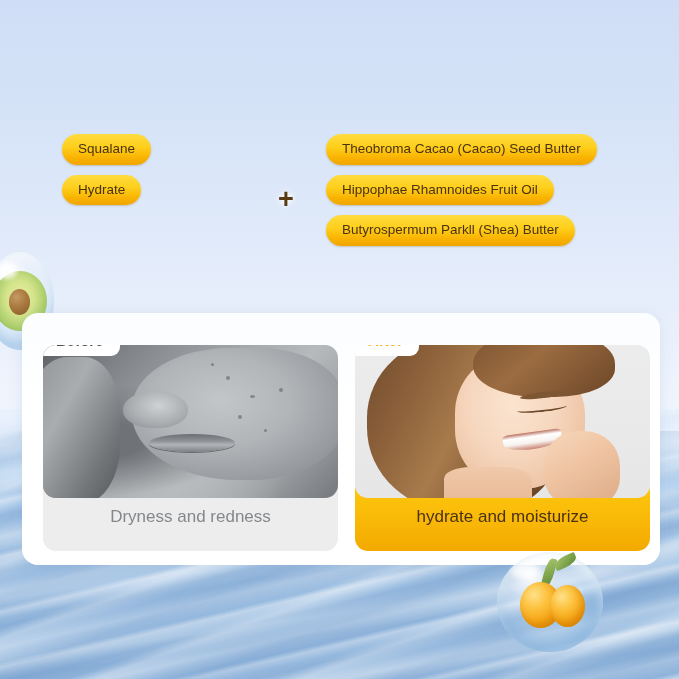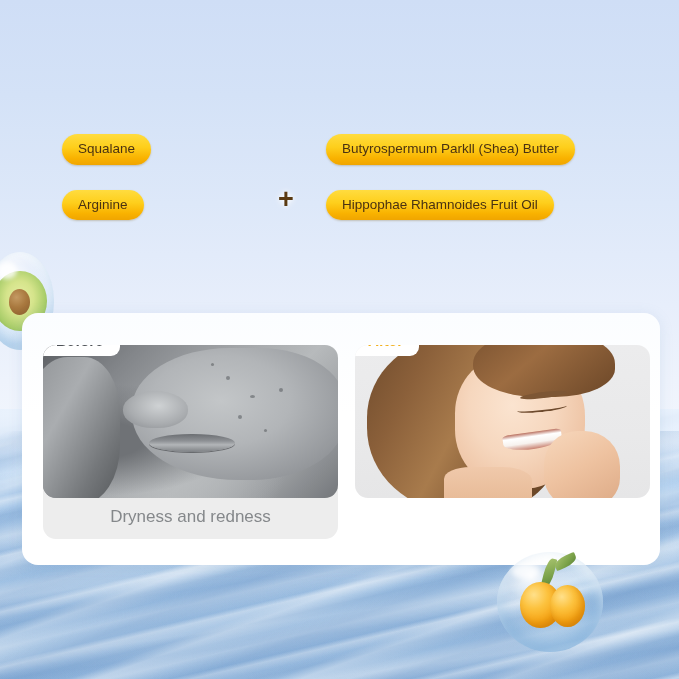--- a/index.html
+++ b/index.html
@@ -105,21 +105,21 @@
     position: absolute;
     top: 134px;
     left: 0;
     width: 679px;
     height: 140px;
   }
   .pill-col {
     position: absolute;
     display: flex;
     flex-direction: column;
-    gap: 25px;
+    gap: 10px;
   }
   .pill-col.left  { left: 62px;  align-items: flex-start; }
   .pill-col.right { left: 326px; align-items: flex-start; }
 
   .pill {
     display: inline-block;
     padding: 7px 16px 8px;
     border-radius: 999px;
     background: linear-gradient(180deg, #ffdc3f 0%, #fecf1c 42%, #f9b200 78%, #f0a500 100%);
     color: #4a3212;
@@ -357,21 +357,21 @@
     font-size: 15px;
     font-weight: bold;
     z-index: 3;
   }
   .tab.before-tab { color: #4c5055; }
   .tab.after-tab  { color: #f2b01b; }
 
   
   .caption {
     margin-top: -10px;
-    padding: 11px 0 12px;
+    padding: 11px 0 24px;
     width: 295px;
     border-radius: 0 0 13px 13px;
     text-align: center;
     font-size: 17px;
     box-sizing: border-box;
   }
   .caption.gray {
     background: #ededed;
     color: #85888b;
     padding-top: 19px;
@@ -431,28 +431,29 @@
 
   <div class="water">
     <div class="water-haze"></div>
   </div>
 
 
   <div class="pill-area">
 
     <div class="pill-col left">
       <span class="pill">Squalane</span>
-      <span class="pill">Arginine</span>
+      <span class="pill">Hydrate</span>
     </div>
 
     <div class="plus">+</div>
 
     <div class="pill-col right">
+      <span class="pill">Theobroma Cacao (Cacao) Seed Butter</span>
+      <span class="pill">Hippophae Rhamnoides Fruit Oil</span>
       <span class="pill">Butyrospermum Parkll (Shea) Butter</span>
-      <span class="pill">Hippophae Rhamnoides Fruit Oil</span>
     </div>
   </div>
 
   <div class="avocado-bubble">
     <div class="globe"></div>
     <div class="flesh"></div>
     <div class="pit"></div>
     <div class="shine"></div>
   </div>
 
@@ -480,20 +481,21 @@
       <div class="hair"></div>
       <div class="face"></div>
       <div class="hair-front"></div>
       <div class="brow"></div>
       <div class="eye"></div>
       <div class="smile"></div>
       <div class="neck"></div>
       <div class="hand2"></div>
       <div class="tab after-tab">After</div>
     </div>
+    <div class="caption gold">hydrate and moisturize</div>
   </div>
 
   <div class="berry-bubble">
     <div class="globe"></div>
     <div class="leaf l1"></div>
     <div class="leaf l2"></div>
     <div class="berry b1"></div>
     <div class="berry b2"></div>
     <div class="shine"></div>
   </div>

